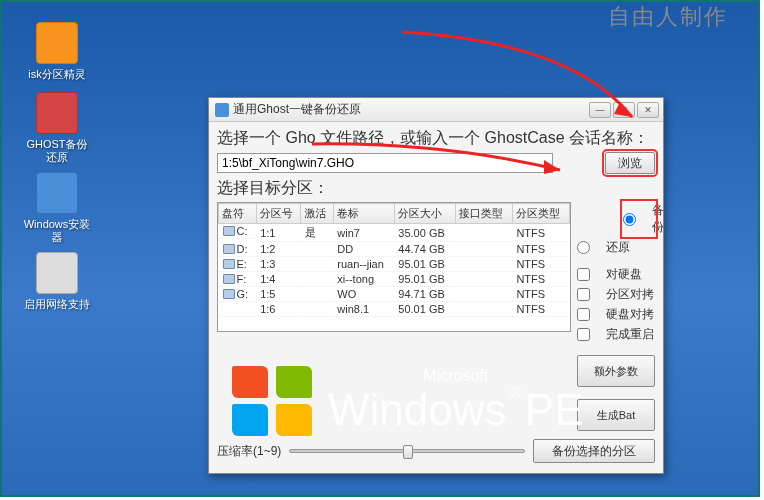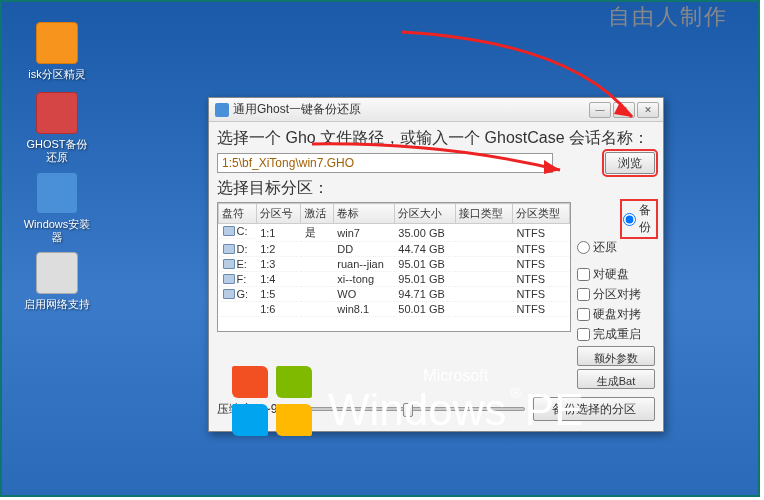--- a/index.html
+++ b/index.html
@@ -17,34 +17,34 @@
     
     .dlg { position: absolute; left: 206px; top: 95px; width: 456px; background: #f4f4f4; border: 1px solid #888; box-shadow: 2px 3px 8px rgba(0,0,0,.4); font-size: 12px; }
     .dlg-title { background: linear-gradient(#fafafa,#e8e8e8); border-bottom: 1px solid #c8c8c8; height: 24px; display: flex; align-items: center; padding: 0 4px 0 6px; }
     .dlg-title .ico-small { width: 14px; height: 14px; background: #4a90d9; border-radius: 2px; margin-right: 4px; }
     .dlg-title .tt { flex: 1; font-size: 12px; color: #333; }
     .dlg-title .win-btns { display: flex; gap: 2px; }
     .dlg-title .win-btn { width: 22px; height: 16px; background: linear-gradient(#f8f8f8,#ddd); border: 1px solid #aaa; border-radius: 2px; font-size: 9px; display: flex; align-items: center; justify-content: center; color: #555; cursor: pointer; }
     .dlg-body { padding: 6px 8px 10px; }
     .row-label { font-size: 16px; color: #333; margin-bottom: 3px; }
     .path-row { display: flex; gap: 6px; align-items: center; margin-bottom: 4px; }
-    .path-input { flex: 1; height: 20px; border: 1px solid #999; background: #fff; font-size: 12px; padding: 0 4px; color: #a16207; }
+    .path-input { flex: 1; height: 20px; border: 1px solid #999; background: #fff; font-size: 12px; padding: 0 4px; color: #000000; }
     .btn { height: 22px; padding: 0 12px; background: linear-gradient(#fafafa,#e0e0e0); border: 1px solid #888; border-radius: 2px; font-size: 12px; color: #333; cursor: pointer; white-space: nowrap; }
     .highlight-red { outline: 2px solid #e33; outline-offset: 1px; margin-left: 46px; }
     .layout-row { display: flex; gap: 6px; }
     .tbl-wrap { flex: 1; border: 1px solid #999; background: #fff; height: 130px; overflow: hidden; }
     table { width: 100%; border-collapse: collapse; font-size: 11px; color: #333; }
     thead th { background: linear-gradient(#fafafa,#e8e8e8); border: 1px solid #ccc; font-weight: normal; padding: 2px 3px; text-align: left; white-space: nowrap; }
     tbody td { padding: 1px 4px; border-bottom: 1px dotted #eee; white-space: nowrap; }
     tbody td.drv { display: flex; align-items: center; gap: 2px; }
     .drv-ico { width: 12px; height: 10px; background: #b8cce4; border: 1px solid #6a8ab0; border-radius: 1px; display: inline-block; }
     .side-col { width: 78px; display: flex; flex-direction: column; gap: 3px; font-size: 12px; color: #333; }
-    .side-col .opt { display: flex; align-items: center; gap: 3px; }
+    .side-col .opt { display: flex; align-items: center; gap: 16px; }
     .side-col .opt input { margin: 0; }
-    .side-col .sbtn { height: 20px; font-size: 11px; padding: 4px 4px; }
+    .side-col .sbtn { height: 32px; font-size: 11px; padding: 4px 4px; margin-top: 9px; }
     .slider-row { display: flex; align-items: center; gap: 8px; margin-top: 8px; }
     .slider-label { font-size: 12px; color: #333; white-space: nowrap; }
     .slider-track { flex: 1; height: 4px; background: #ccc; border: 1px solid #999; position: relative; border-radius: 2px; }
     .slider-thumb { position: absolute; top: -5px; left: 48%; width: 10px; height: 14px; background: linear-gradient(#fafafa,#ddd); border: 1px solid #888; border-radius: 2px; }
     .bottom-btn { height: 24px; padding: 0 18px; }
     
     .arrow { position: absolute; pointer-events: none; }
     .arrow-line { stroke: #e22; stroke-width: 3; fill: none; }
     .arrow-head { fill: #e22; }
     

